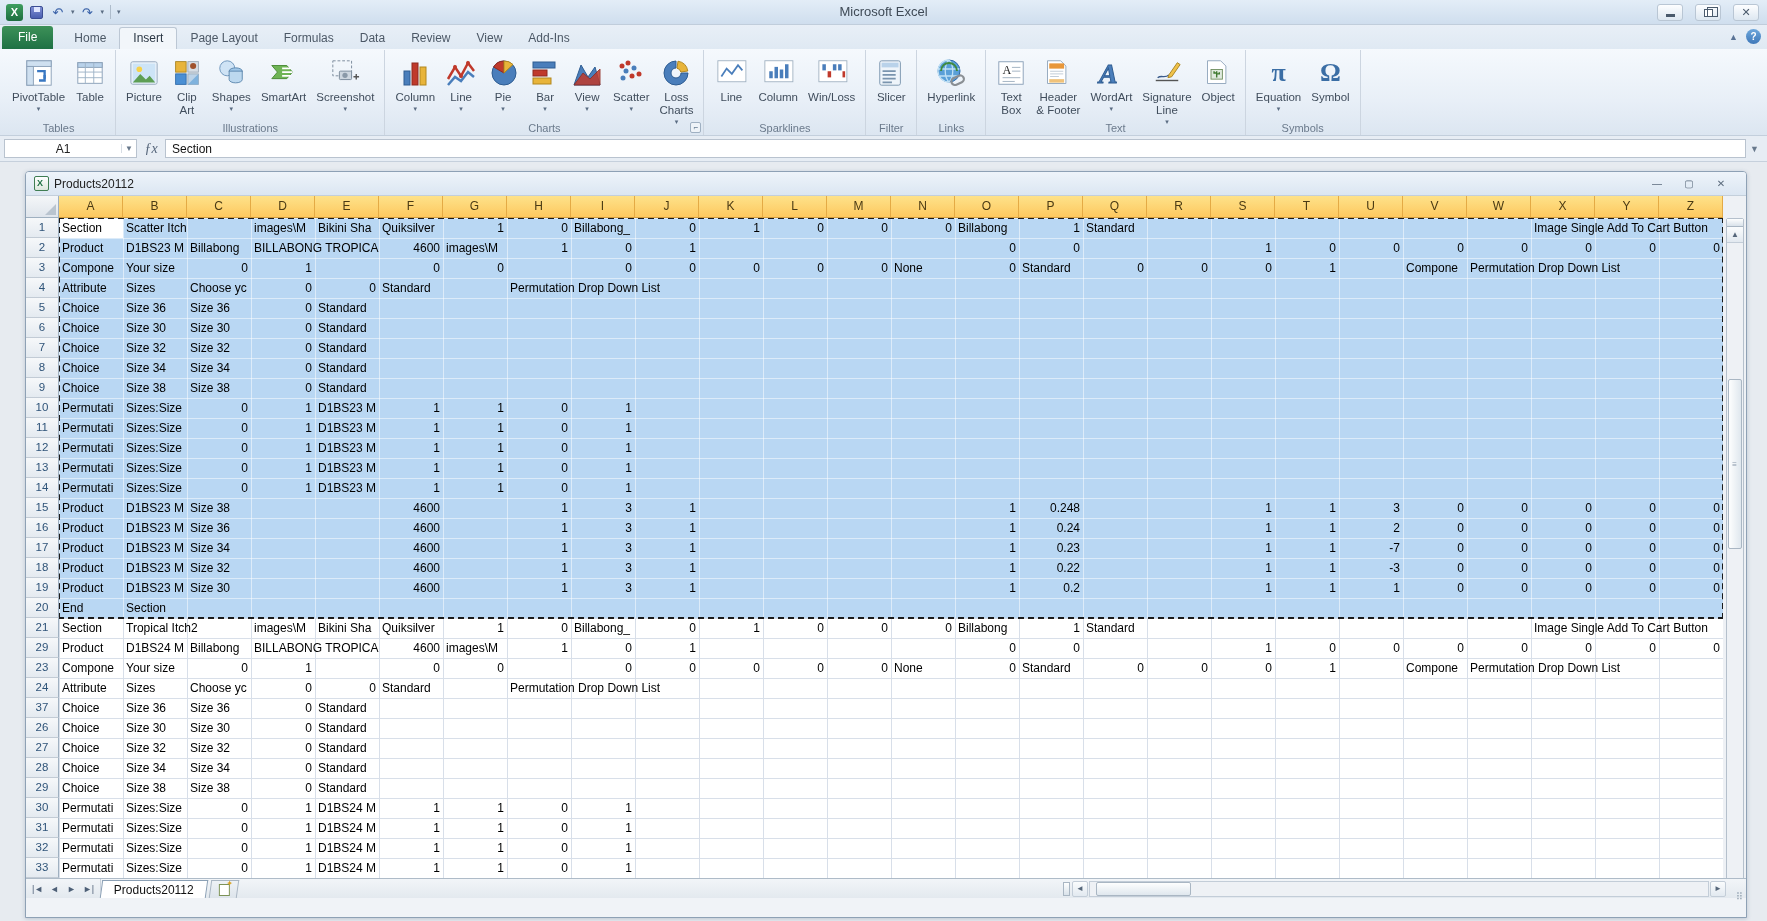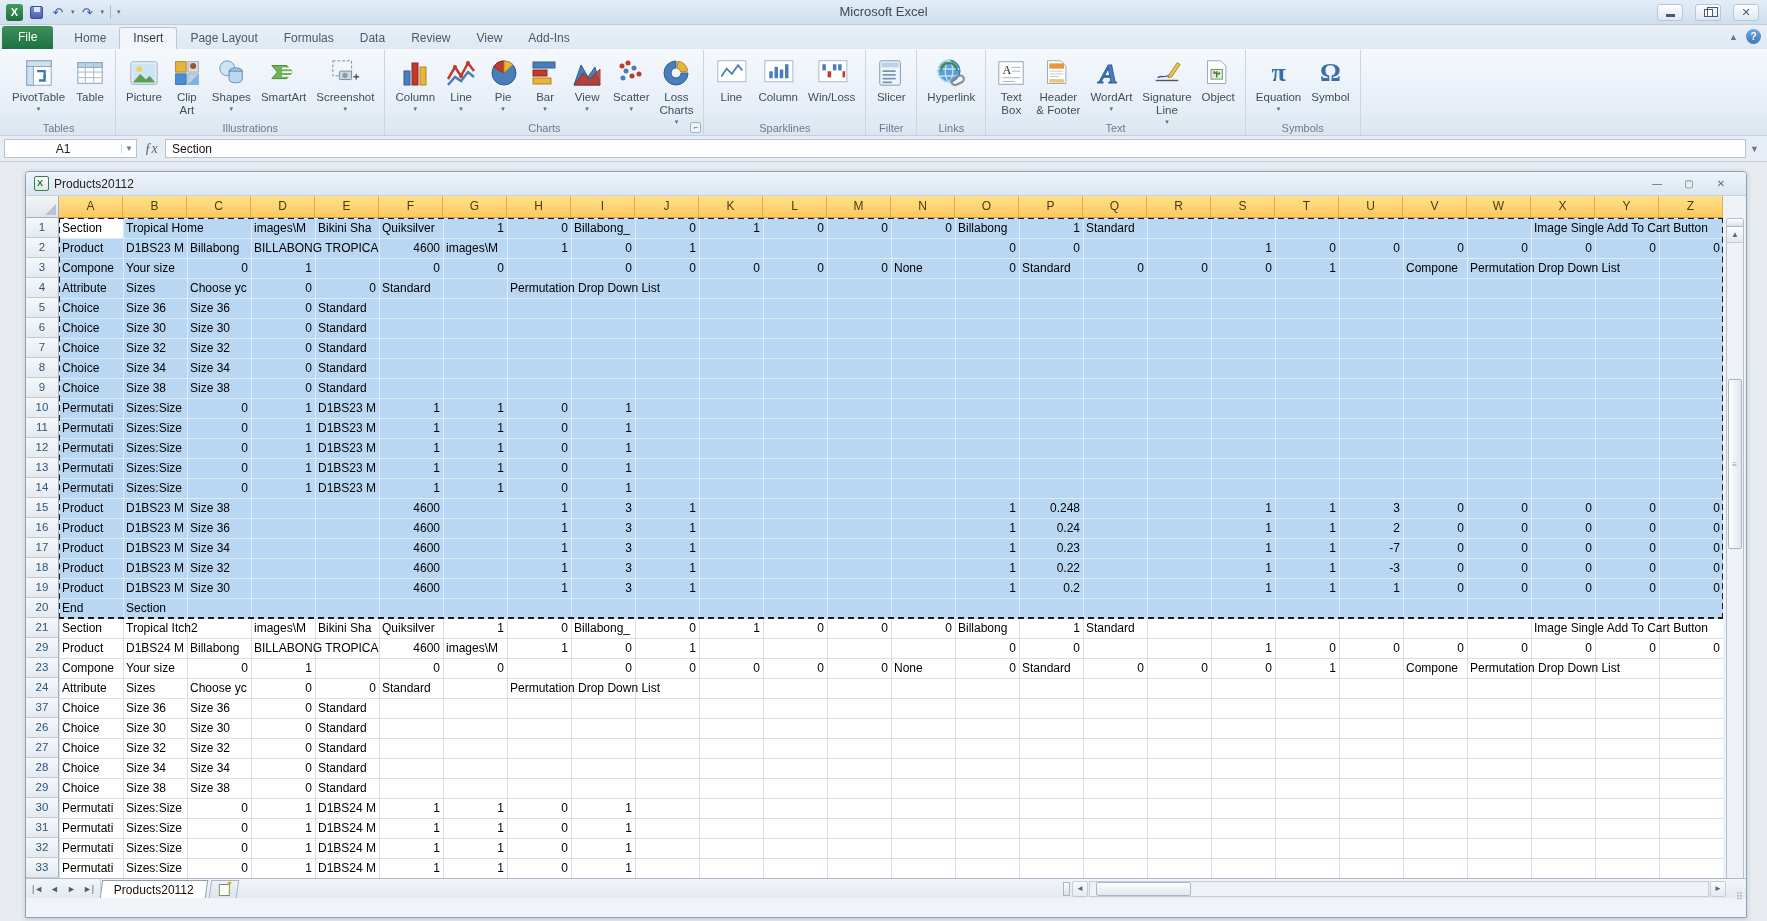--- a/index.html
+++ b/index.html
@@ -602,21 +602,21 @@
             <div class="rhdr">30</div>
             <div class="rhdr">31</div>
             <div class="rhdr">32</div>
             <div class="rhdr">33</div>
             <div class="rhdr">34</div>
           </div>
         <div class="cellsvp" id="cellsvp">
             <div class="selbox" style="top: 0px; height: 400px;"></div>
             <div class="activecell"></div>
             <div class="cell" style="left: 0px; top: 0px; width: 64px;">Section</div>
-            <div class="cell" style="left: 64px; top: 0px; width: 128px;">Tropical Home</div>
+            <div class="cell" style="left: 64px; top: 0px; width: 128px;">Scatter Itch</div>
             <div class="cell" style="left: 192px; top: 0px; width: 64px;">images\M</div>
             <div class="cell" style="left: 256px; top: 0px; width: 64px;">Bikini Sha</div>
             <div class="cell" style="left: 320px; top: 0px; width: 64px;">Quiksilver</div>
             <div class="cell num" style="left: 384px; top: 0px; width: 64px;">1</div>
             <div class="cell num" style="left: 448px; top: 0px; width: 64px;">0</div>
             <div class="cell" style="left: 512px; top: 0px; width: 64px;">Billabong_</div>
             <div class="cell num" style="left: 576px; top: 0px; width: 64px;">0</div>
             <div class="cell num" style="left: 640px; top: 0px; width: 64px;">1</div>
             <div class="cell num" style="left: 704px; top: 0px; width: 64px;">0</div>
             <div class="cell num" style="left: 768px; top: 0px; width: 64px;">0</div>

